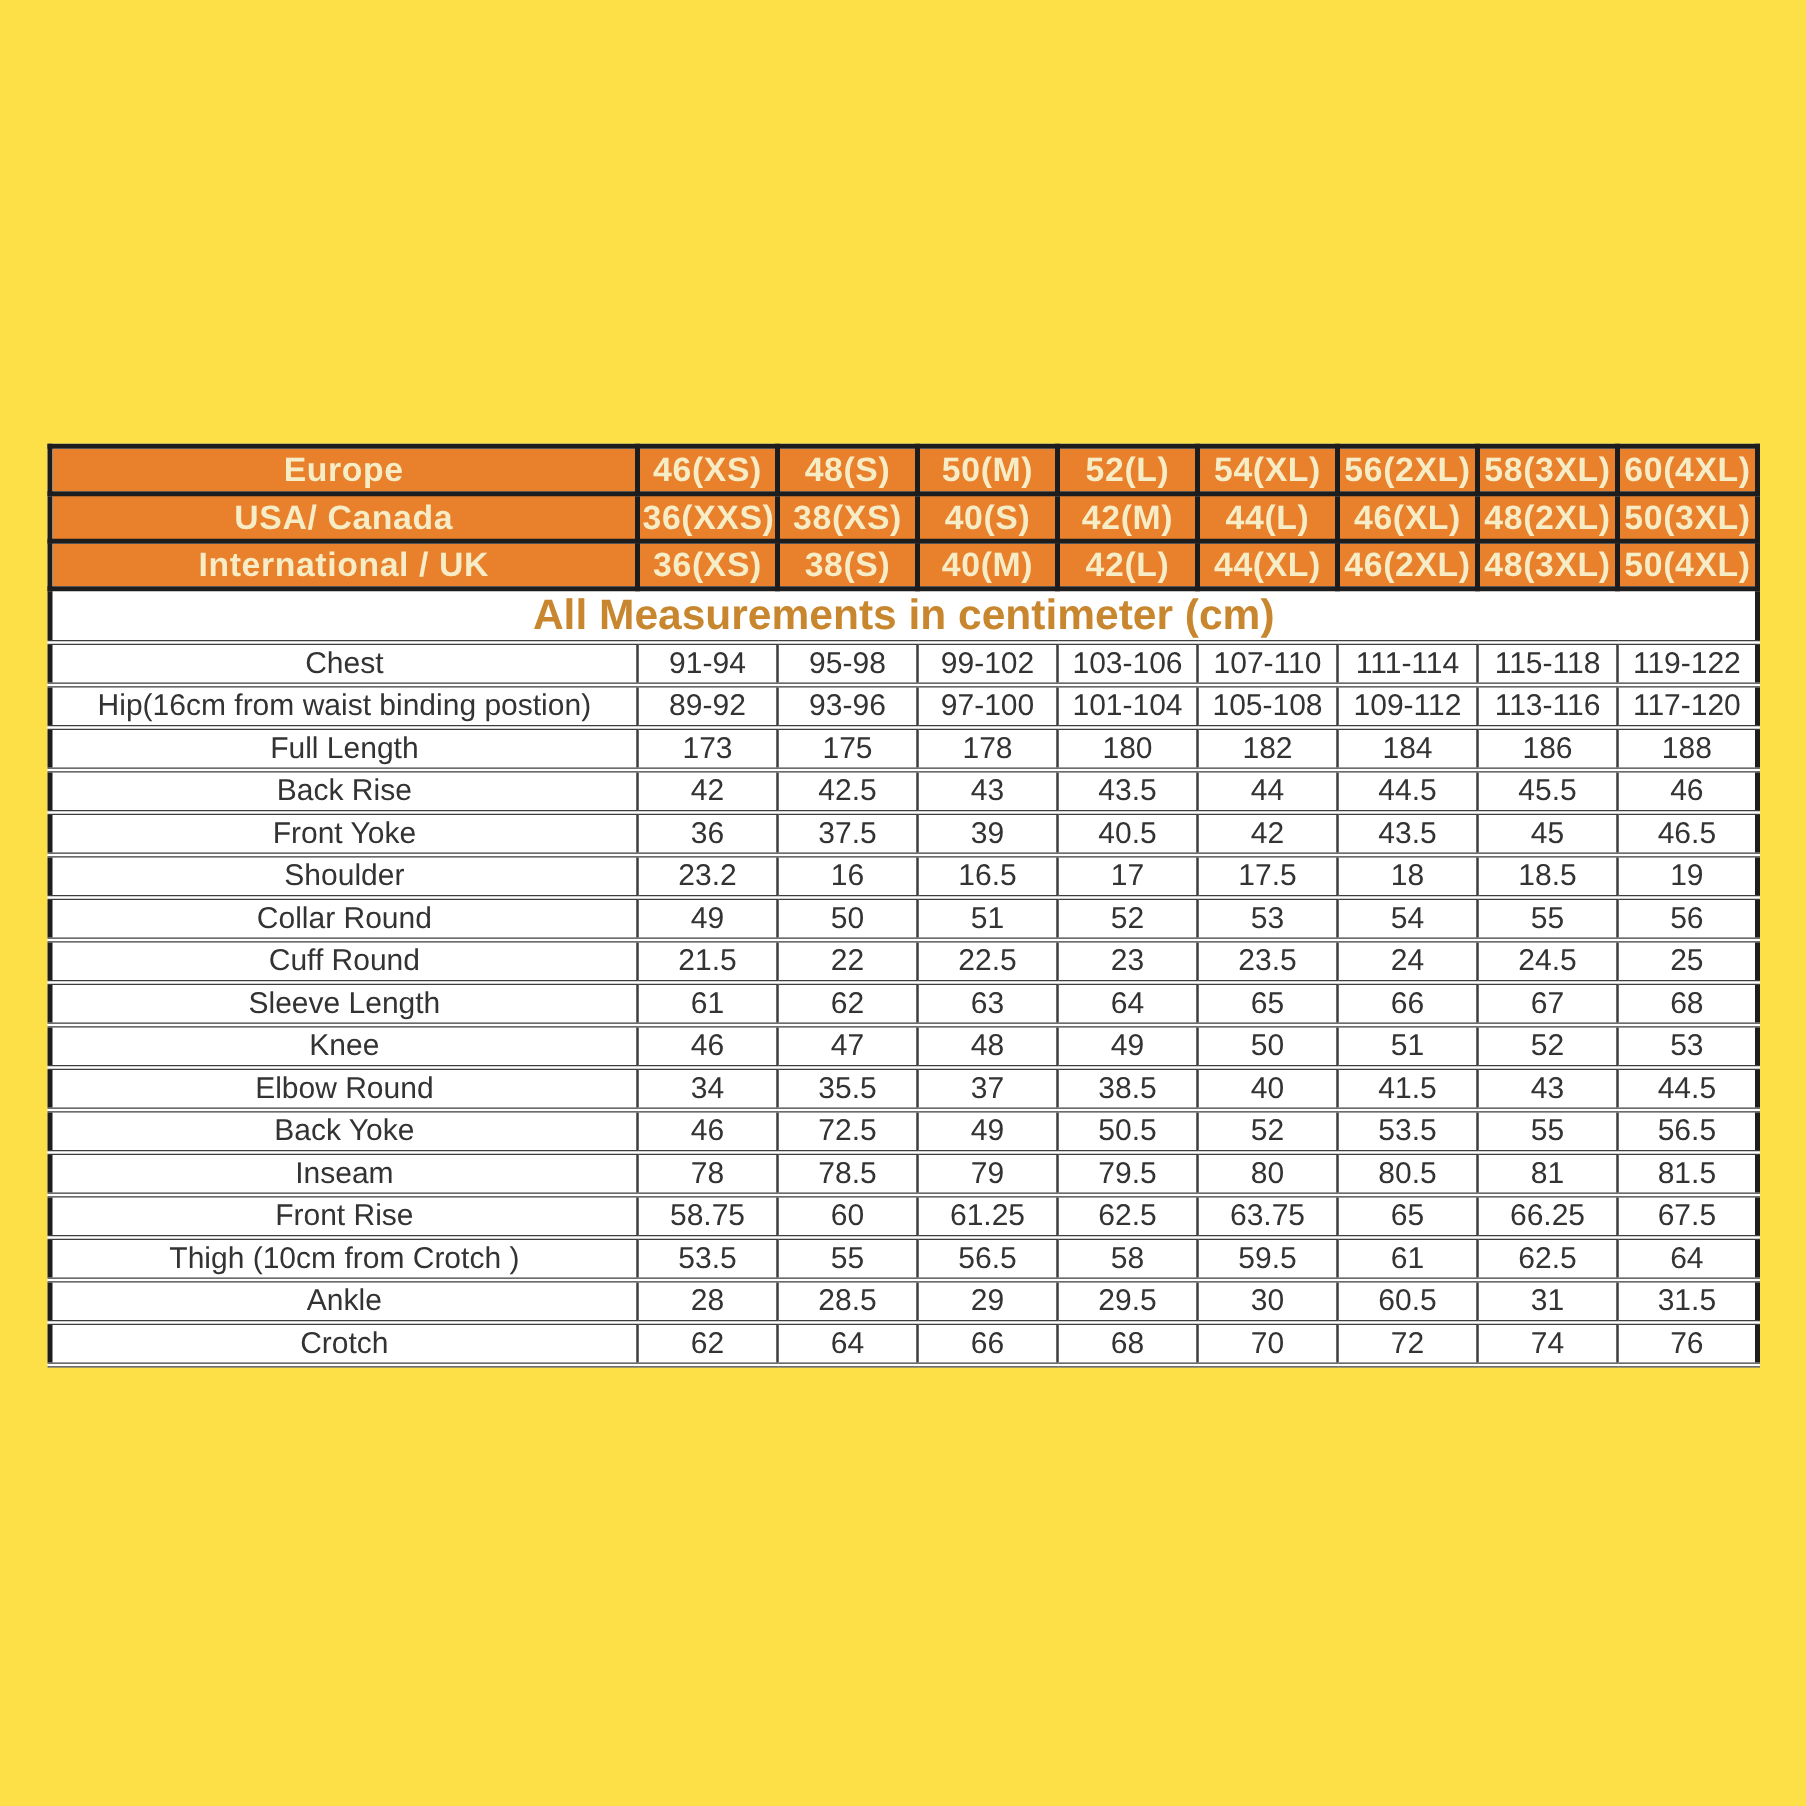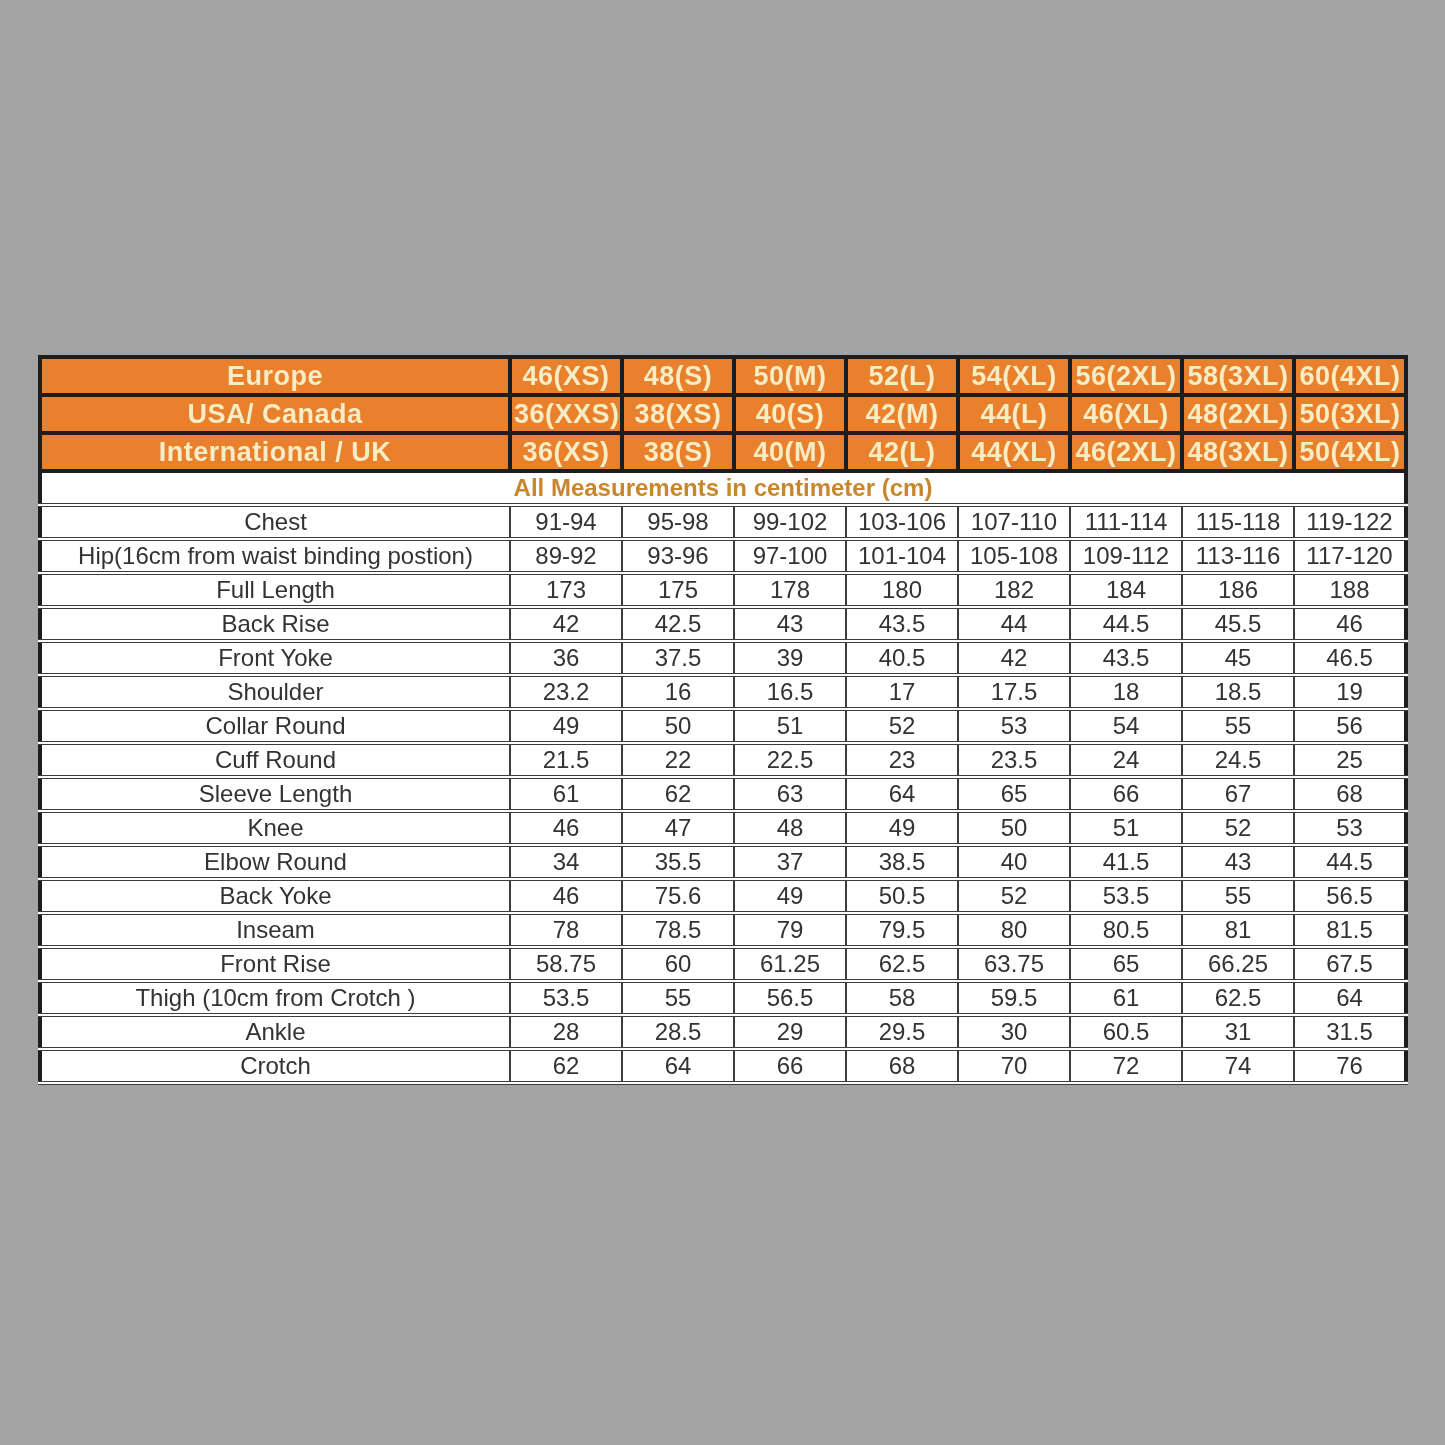--- a/index.html
+++ b/index.html
@@ -5,21 +5,21 @@
   html, body {
     margin: 0;
     padding: 0;
     background: #ffffff;
     font-family: "Liberation Sans", sans-serif;
   }
   .page {
     position: relative;
     width: 1445px;
     height: 1445px;
-    background: #a3a3a3;
+    background: #fde047;
     overflow: hidden;
   }
   table.size-chart {
     position: absolute;
     left: 38px;
     top: 355px;
     width: 1369px;
     border-collapse: collapse;
     table-layout: fixed;
     background: #ffffff;
@@ -44,21 +44,21 @@
     white-space: nowrap;
     overflow: hidden;
   }
 
   
   tr.units-row td {
     text-align: center;
     vertical-align: middle;
     color: #C8872F;
     font-weight: bold;
-    font-size: 24px;
+    font-size: 34px;
     border: 2px solid #2e2e2e;
     height: 34px;
     padding: 0;
     box-sizing: border-box;
   }
 
   
   tr.data-row td {
     font-size: 24px;
     color: #333333;
@@ -252,21 +252,21 @@
           <td class="m-val">37</td>
           <td class="m-val">38.5</td>
           <td class="m-val">40</td>
           <td class="m-val">41.5</td>
           <td class="m-val">43</td>
           <td class="m-val">44.5</td>
         </tr>
         <tr class="data-row">
           <td class="m-label">Back Yoke</td>
           <td class="m-val">46</td>
-          <td class="m-val">75.6</td>
+          <td class="m-val">72.5</td>
           <td class="m-val">49</td>
           <td class="m-val">50.5</td>
           <td class="m-val">52</td>
           <td class="m-val">53.5</td>
           <td class="m-val">55</td>
           <td class="m-val">56.5</td>
         </tr>
         <tr class="data-row">
           <td class="m-label">Inseam</td>
           <td class="m-val">78</td>

